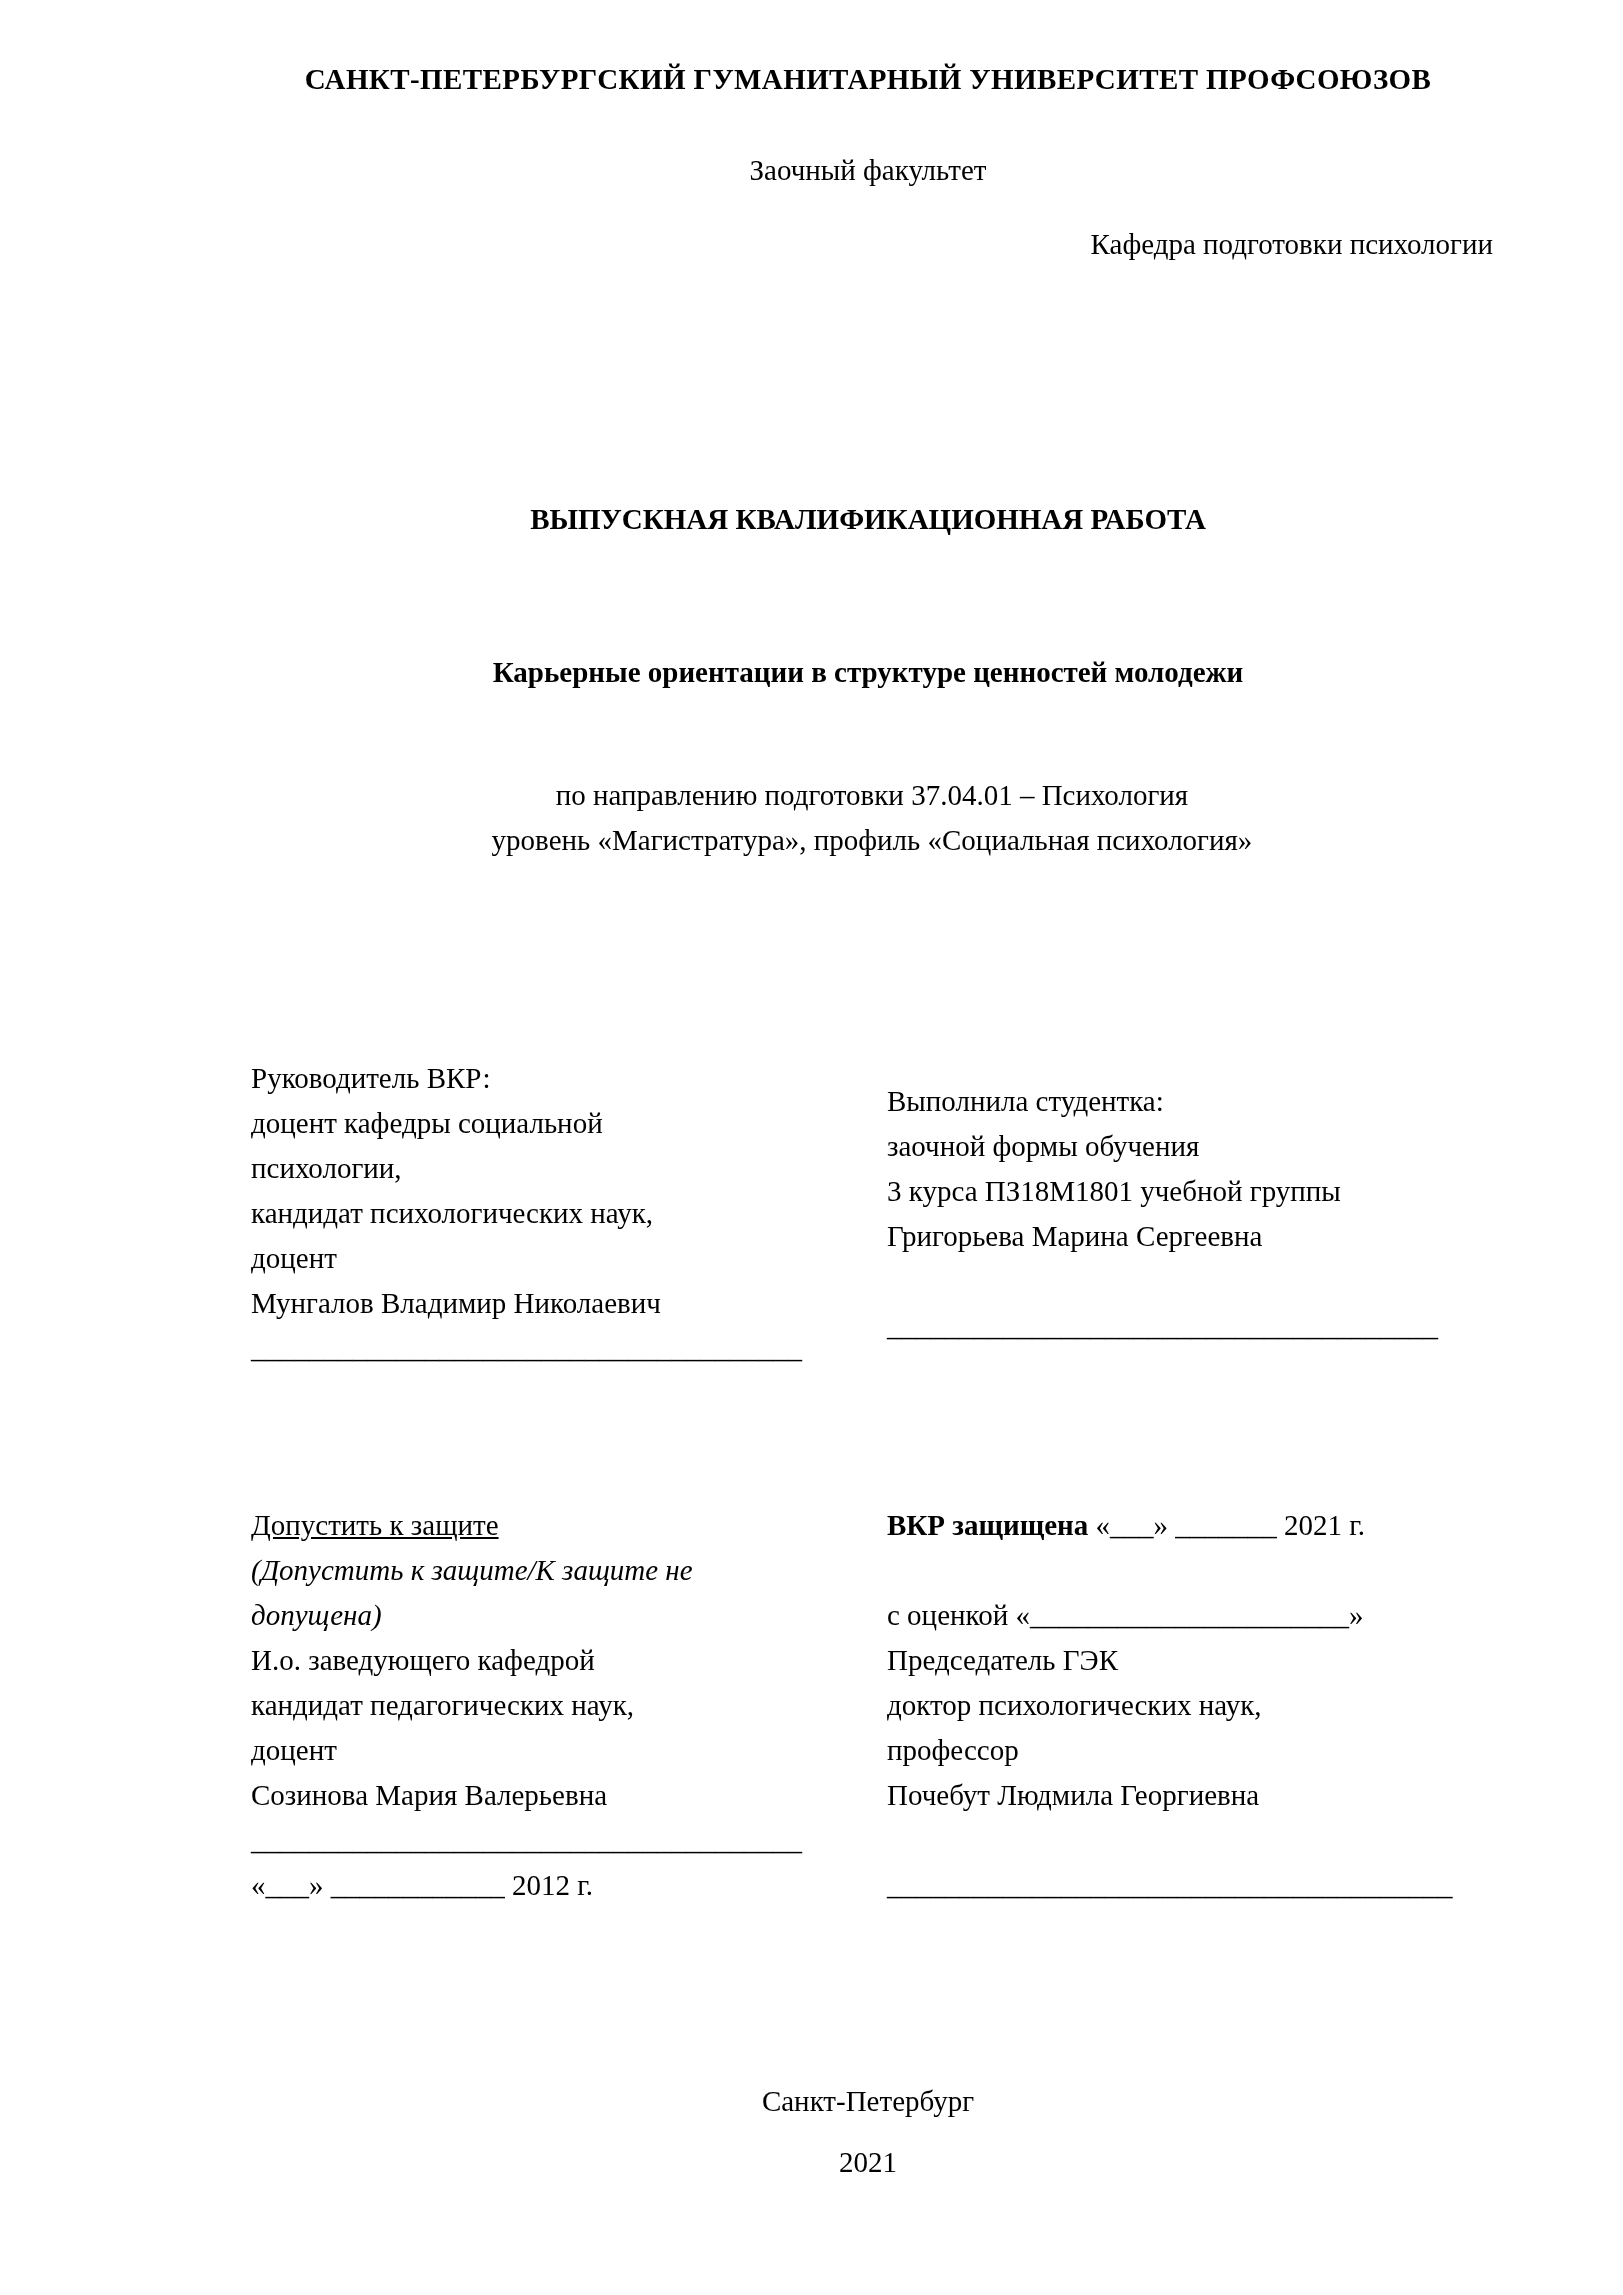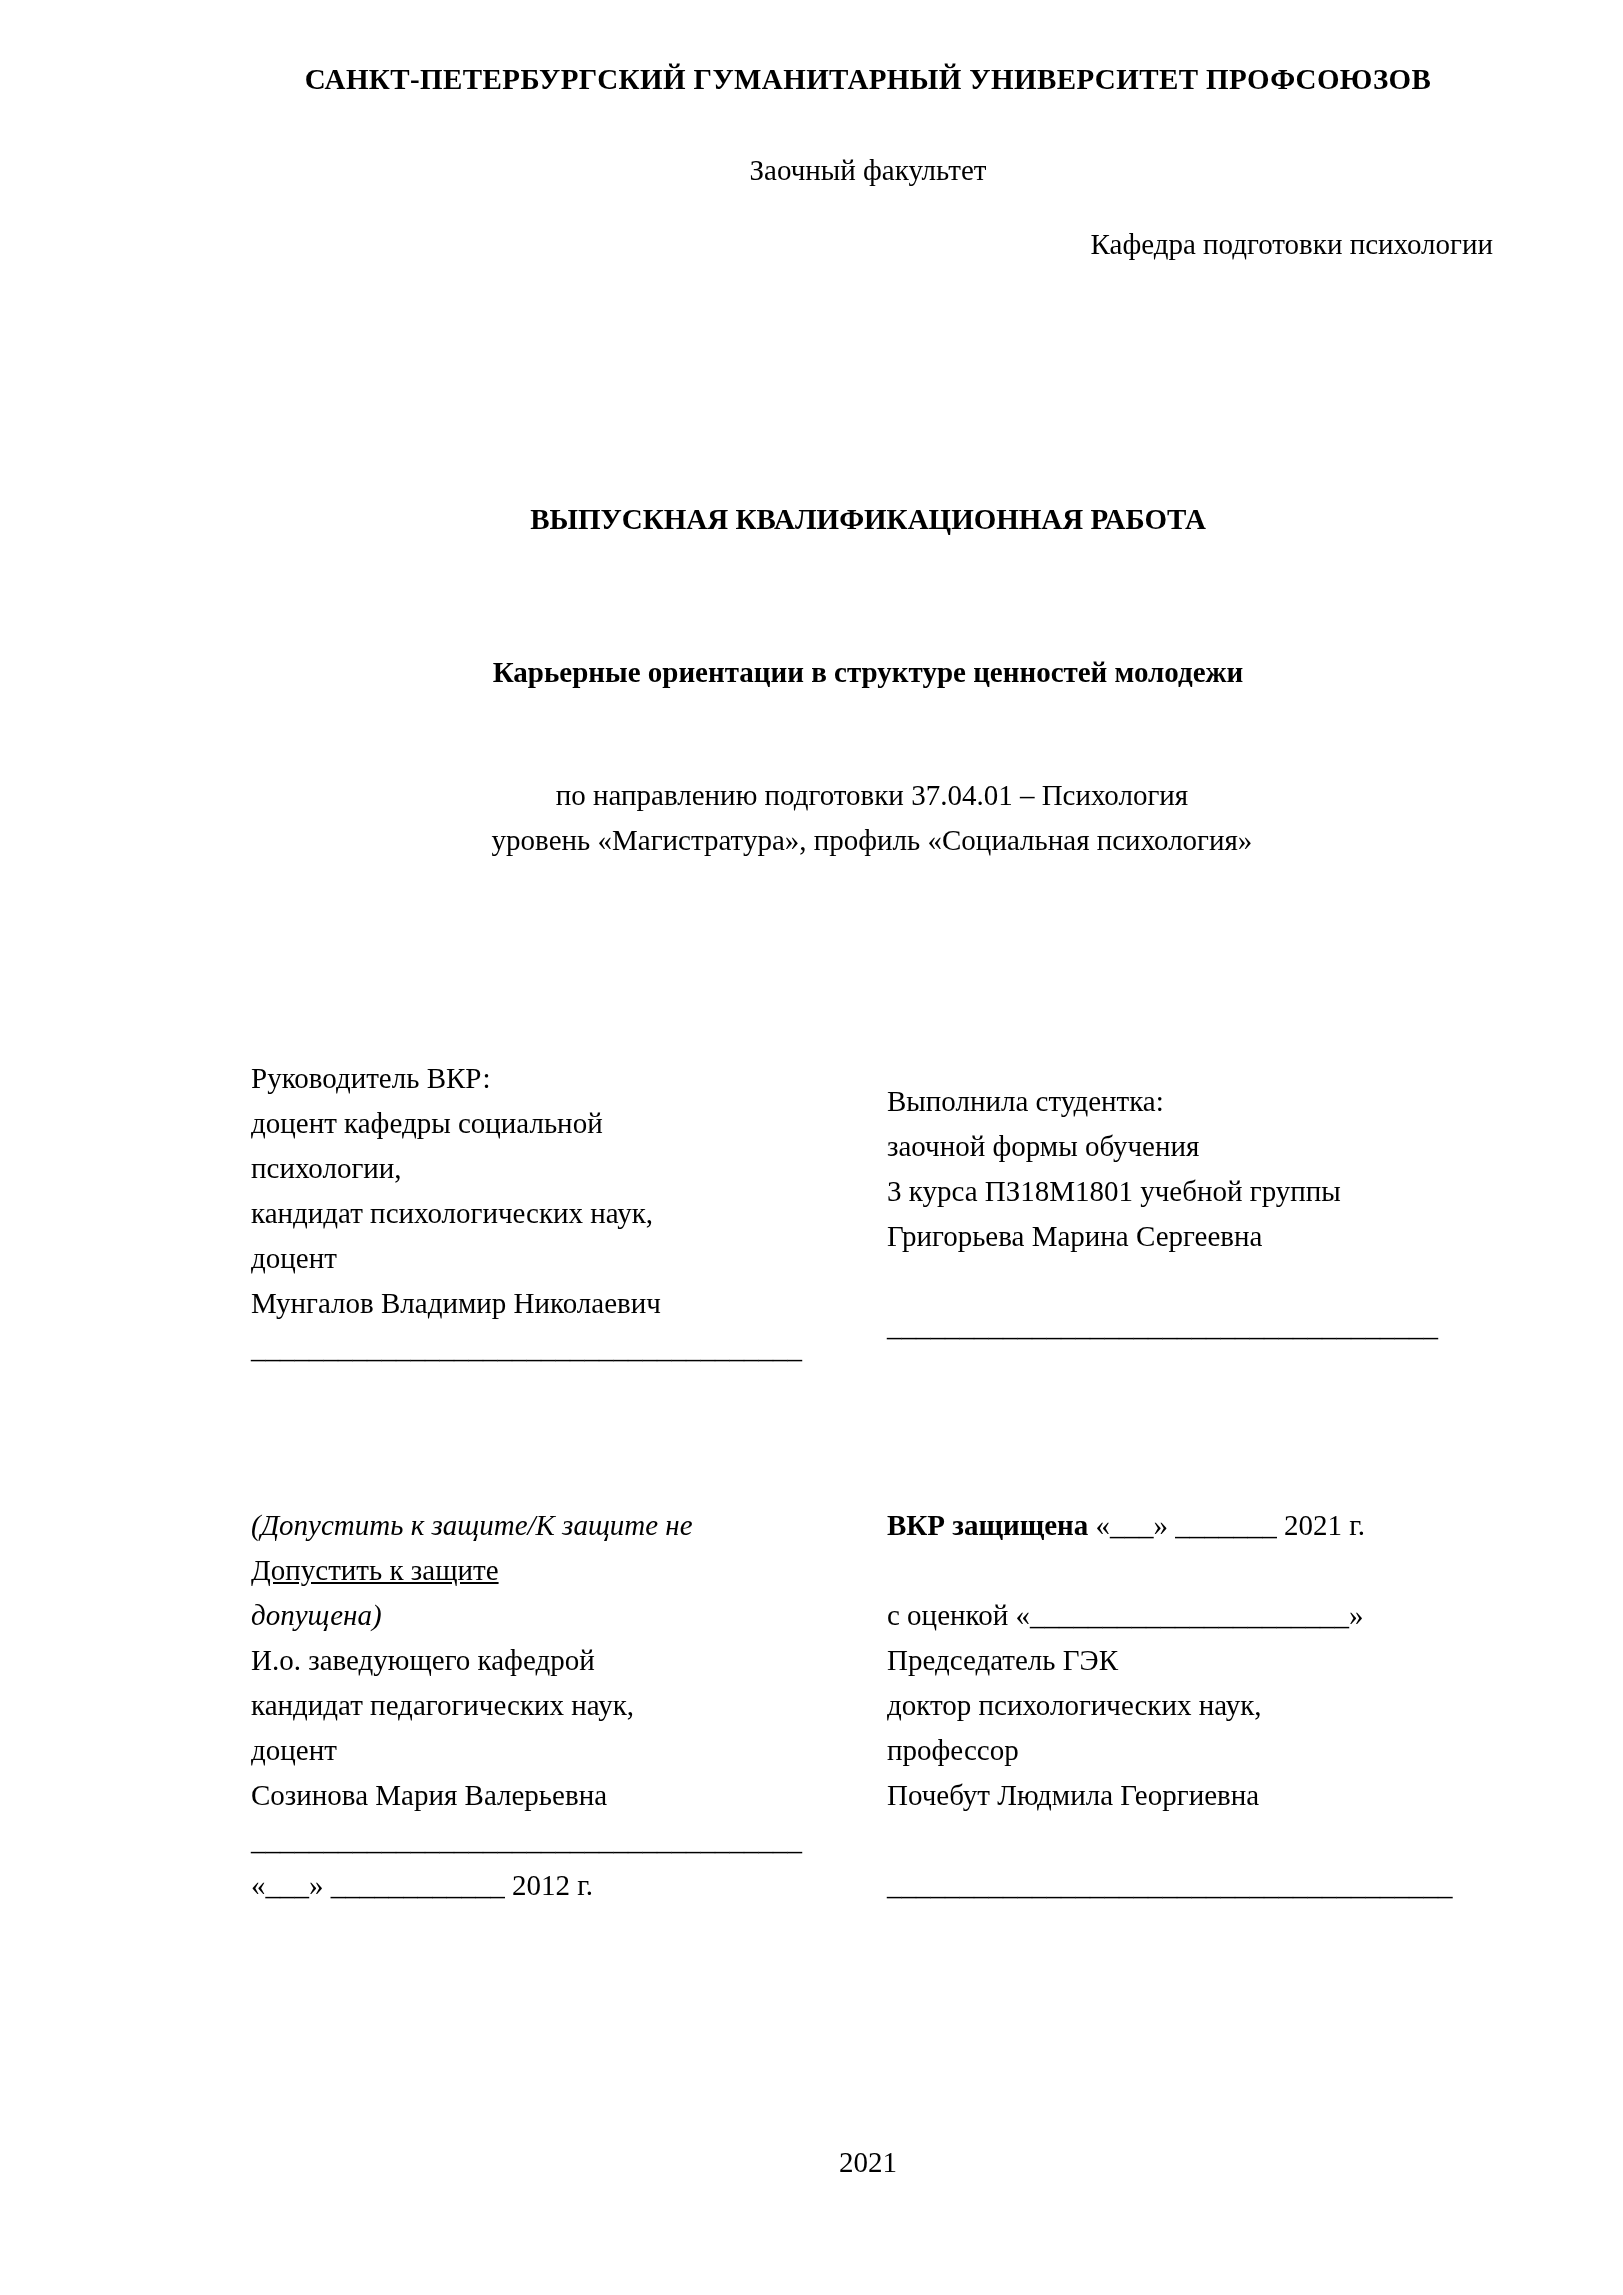--- a/index.html
+++ b/index.html
@@ -81,22 +81,22 @@
       <div class="line">заочной формы обучения</div>
       <div class="line">3 курса ПЗ18М1801 учебной группы</div>
       <div class="line">Григорьева Марина Сергеевна</div>
       <div class="blank-line"></div>
       <div class="line">______________________________________</div>
     </div>
   </div>
 
   <div class="content-band two-col" style="top: 1503px;">
     <div class="col-left">
+      <div class="line underline">Допустить к защите</div>
       <div class="line italic">(Допустить к защите/К защите не</div>
-      <div class="line underline">Допустить к защите</div>
       <div class="line italic">допущена)</div>
       <div class="line">И.о. заведующего кафедрой</div>
       <div class="line">кандидат педагогических наук,</div>
       <div class="line">доцент</div>
       <div class="line">Созинова Мария Валерьевна</div>
       <div class="line">______________________________________</div>
       <div class="line">«___» ____________ 2012 г.</div>
     </div>
     <div class="col-right">
       <div class="line"><span class="bold">ВКР защищена</span><span> «___» _______ 2021 г.</span></div>
@@ -104,18 +104,21 @@
       <div class="line">с оценкой «______________________»</div>
       <div class="line">Председатель ГЭК</div>
       <div class="line">доктор психологических наук,</div>
       <div class="line">профессор</div>
       <div class="line">Почебут Людмила Георгиевна</div>
       <div class="blank-line"></div>
       <div class="line">_______________________________________</div>
     </div>
   </div>
 
+  <div class="content-band center" style="top: 2079px;">
+    <div>Санкт-Петербург</div>
+  </div>
   <div class="content-band center" style="top: 2140px;">
     <div>2021</div>
   </div>
 
 </div>
 
 
 </body></html>

